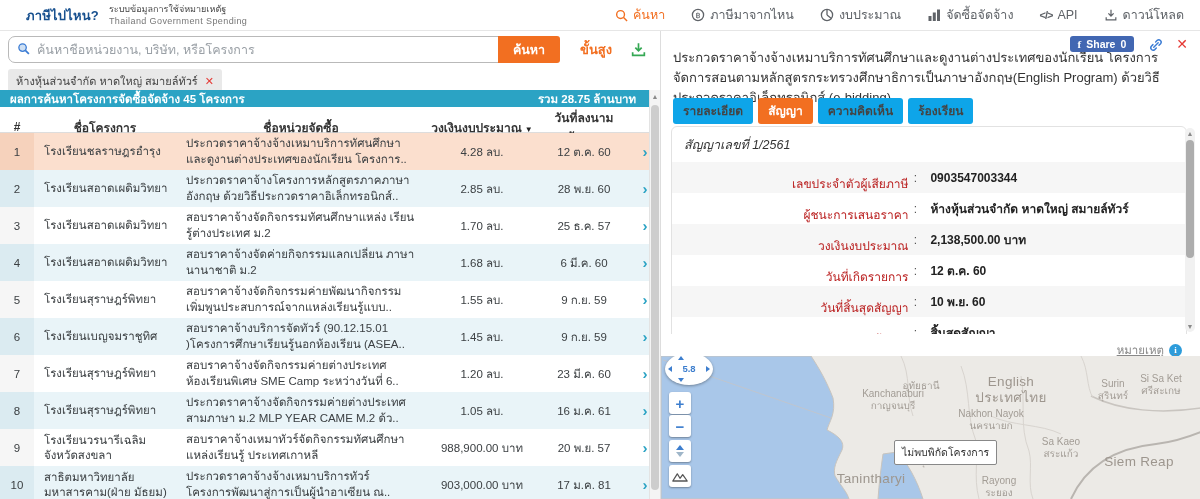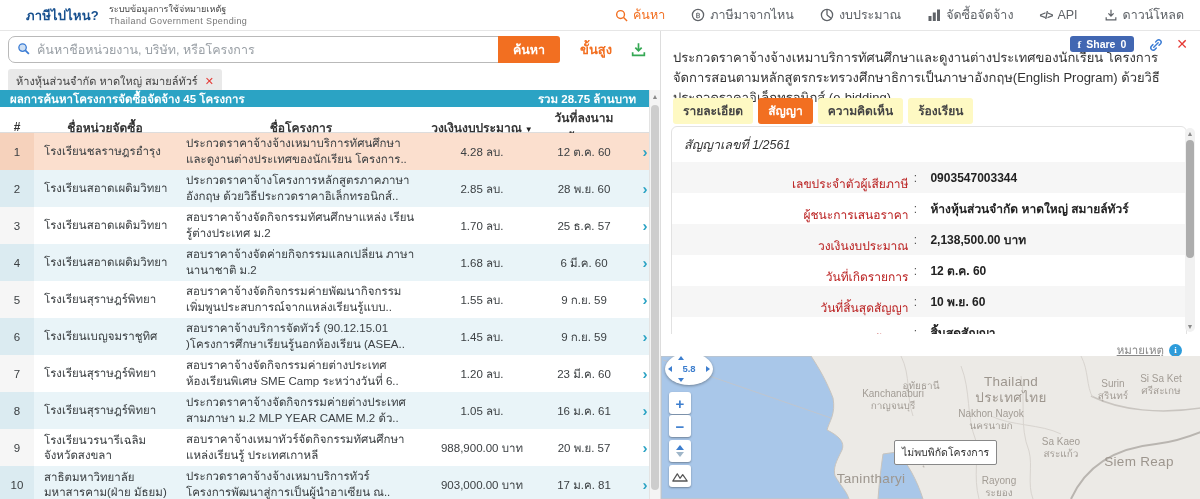--- a/index.html
+++ b/index.html
@@ -71,21 +71,21 @@
   .share-row { position:absolute; top:5px; right:12px; display:flex; gap:13px; align-items:center; z-index:6; }
   .fb-btn { display:inline-flex; align-items:center; gap:5px; background:#4267b2; color:#fff; border-radius:3px;
     padding:2px 8px; font-size:10.5px; font-weight:bold; cursor:pointer; }
   .fb-f { font-size:11px; font-weight:bold; font-family:"Liberation Serif",serif; }
   .link-icn { cursor:pointer; display:flex; }
   .close-x { color:#e53935; font-size:14px; font-weight:bold; cursor:pointer; line-height:1; }
 
   .dtitle { position:absolute; top:17px; left:12px; width:516px; font-size:13px; color:#333; line-height:1.55; }
 
   .tabs { position:absolute; top:67px; left:12px; display:flex; gap:5px; }
-  .tab { padding:3px 10px 4px; border-radius:3px; font-size:12px; font-weight:bold; background:#fef9c3;
+  .tab { padding:3px 10px 4px; border-radius:3px; font-size:12px; font-weight:bold; background:#0ea5e9;
     color:#444; cursor:pointer; }
   .tab.active { background:#f26f21; color:#fff; }
 
   .detail-area { position:absolute; top:95px; left:10px; width:516px; height:208px; overflow:hidden; }
   .card { border:1px solid #e2e2e2; border-radius:6px; background:#fff; margin-bottom:7px; overflow:hidden; }
   .card-header { padding:8px 12px 7px; font-size:12.5px; color:#333;font-style:italic; }
   .drow { display:grid; grid-template-columns:46% 14px auto; min-height:23px; align-items:center; font-size:12px; }
   .drow:nth-child(odd) { background:#f6f6f6; }
   .dlabel { text-align:right; color:#b91c1c;margin-top:12px; }
   .dcolon { text-align:center; color:#555; }
@@ -221,22 +221,22 @@
     </span>
   </div>
 
   <div class="results-bar">
     <span>ผลการค้นหาโครงการจัดซื้อจัดจ้าง 45 โครงการ</span>
     <span class="total">รวม 28.75 ล้านบาท</span>
   </div>
 
   <div class="col-header">
     <span>#</span>
+    <span>ชื่อโครงการ</span>
     <span>ชื่อหน่วยจัดซื้อ</span>
-    <span>ชื่อโครงการ</span>
     <span><span>วงเงินงบประมาณ</span><span class="sort">▼</span></span>
     <span>วันที่ลงนามสัญญา</span>
     <span></span>
   </div>
 
   <div class="rows">
     <div class="trow selected">
       <span class="cell-num">1</span>
       <span class="cell-unit">โรงเรียนชลราษฎรอำรุง</span>
       <span class="cell-project">ประกวดราคาจ้างจ้างเหมาบริการทัศนศึกษา และดูงานต่างประเทศของนักเรียน โครงการ..</span>
@@ -414,21 +414,21 @@
       <path d="M360,20 C365,45 358,70 368,95 C372,110 366,128 372,143" fill="none" stroke="#d8d4cf" stroke-width="1"></path>
       <path d="M240,0 C250,20 245,40 252,60" fill="none" stroke="#d8d4cf" stroke-width="1"></path>
       <path d="M420,0 C428,15 425,30 432,42" fill="none" stroke="#d8d4cf" stroke-width="1"></path>
       <path d="M330,60 C350,70 380,68 400,78" fill="none" stroke="#d8d4cf" stroke-width="1"></path>
     </svg>
 
     <div class="mlabel" style="left:260px; top:24px;">
       <div>อุทัยธานี</div>
     </div>
     <div class="mlabel big" style="left:350px; top:18px;">
-      <div>Thailand</div>
+      <div>English</div>
       <div>ประเทศไทย</div>
     </div>
     <div class="mlabel" style="left:232px; top:32px;">
       <div>Kanchanaburi</div>
       <div>กาญจนบุรี</div>
     </div>
     <div class="mlabel" style="left:330px; top:52px;">
       <div>Nakhon Nayok</div>
       <div>นครนายก</div>
     </div>

